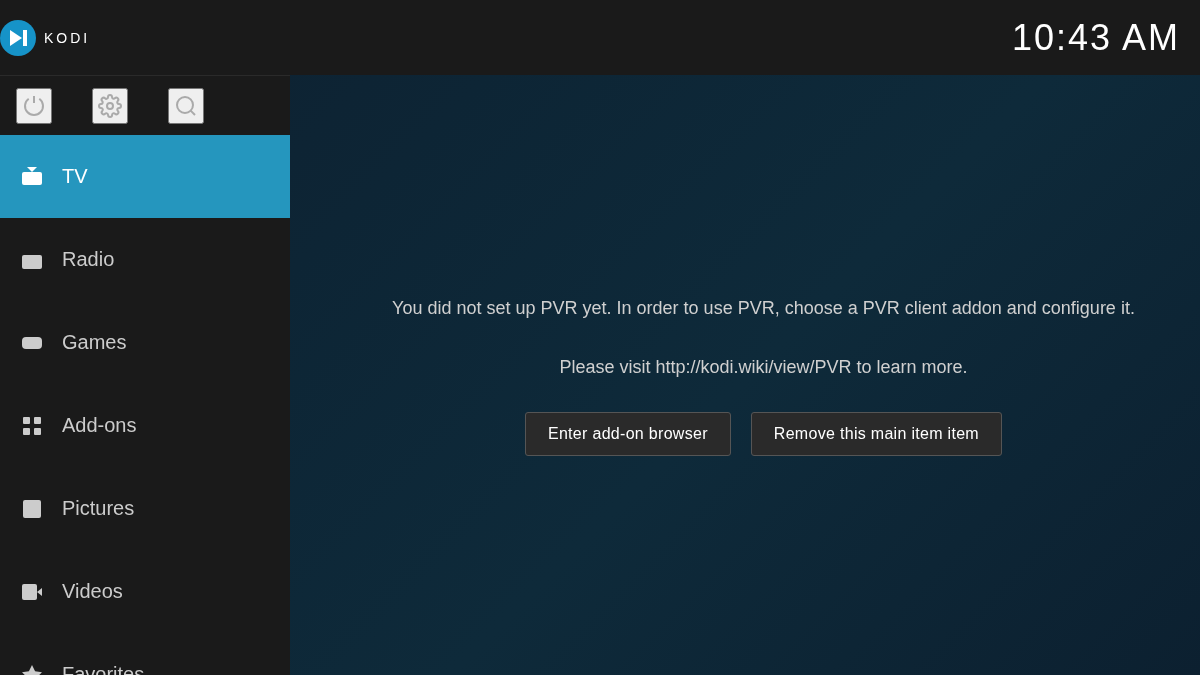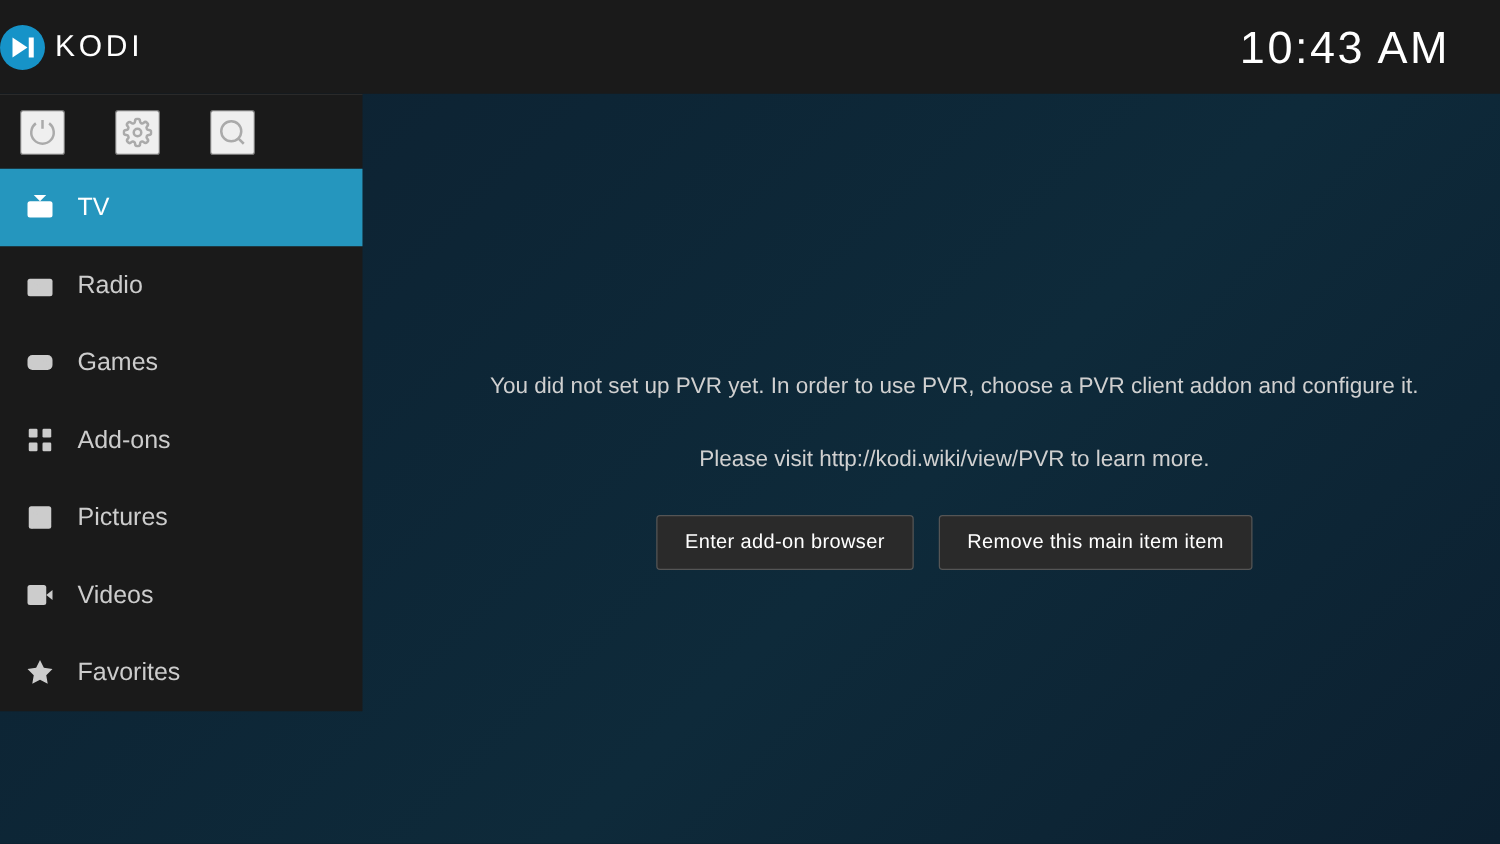--- a/index.html
+++ b/index.html
@@ -27,21 +27,21 @@
       width: 290px;
     }
 
     .kodi-logo {
       width: 36px;
       height: 36px;
     }
 
     .kodi-text {
       color: #ffffff;
-      font-size: 24px;
+      font-size: 14px;
       font-weight: 300;
       letter-spacing: 3px;
     }
 
     .topbar-clock {
       flex: 1;
       text-align: right;
       color: #ffffff;
       font-size: 36px;
       font-weight: 300;
@@ -78,21 +78,21 @@
       width: 290px;
       background: #1a1a1a;
       flex-shrink: 0;
       display: flex;
       flex-direction: column;
     }
 
     .sidebar-item {
       display: flex;
       align-items: center;
-      height: 62px;
+      height: 83px;
       padding: 0 20px;
       gap: 18px;
       cursor: pointer;
       color: #cccccc;
       font-size: 20px;
       font-weight: 300;
     }
 
     .sidebar-item.active {
       background: #2596be;
@@ -159,21 +159,21 @@
   <div style="display:flex; align-items:stretch; height:75px; background:#1a1a1a; flex-shrink:0;">
     <div class="logo-area">
 
       <svg class="kodi-logo" viewBox="0 0 36 36" xmlns="http://www.w3.org/2000/svg">
         <circle cx="18" cy="18" r="18" fill="#1693c8"></circle>
         <polygon points="10,10 22,18 10,26" fill="white"></polygon>
         <rect x="23" y="10" width="4" height="16" fill="white"></rect>
       </svg>
       <span class="kodi-text">KODI</span>
     </div>
-    <div style="flex:1; display:flex; align-items:center; justify-content:flex-end; padding-right:20px;">
+    <div style="flex:1; display:flex; align-items:center; justify-content:flex-end; ">
       <span class="topbar-clock">10:43 AM</span>
     </div>
   </div>
 
   <div style="display:flex; flex:1; overflow:hidden;">
 
     <div style="display:flex; flex-direction:column; width:290px; flex-shrink:0;">
 
       <div class="iconbar">
         <button class="iconbar-btn" title="Power">

